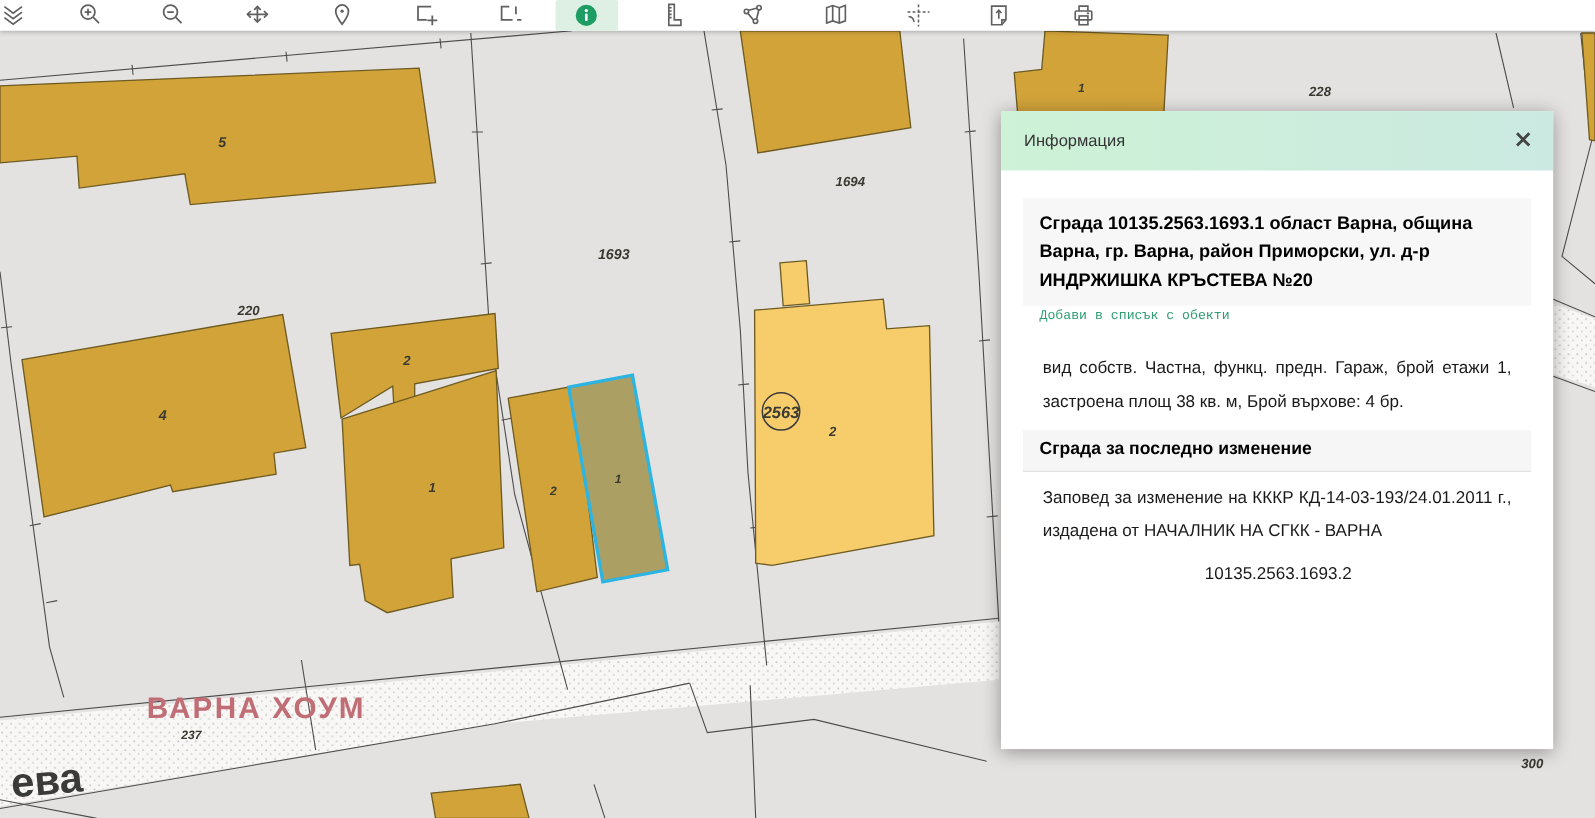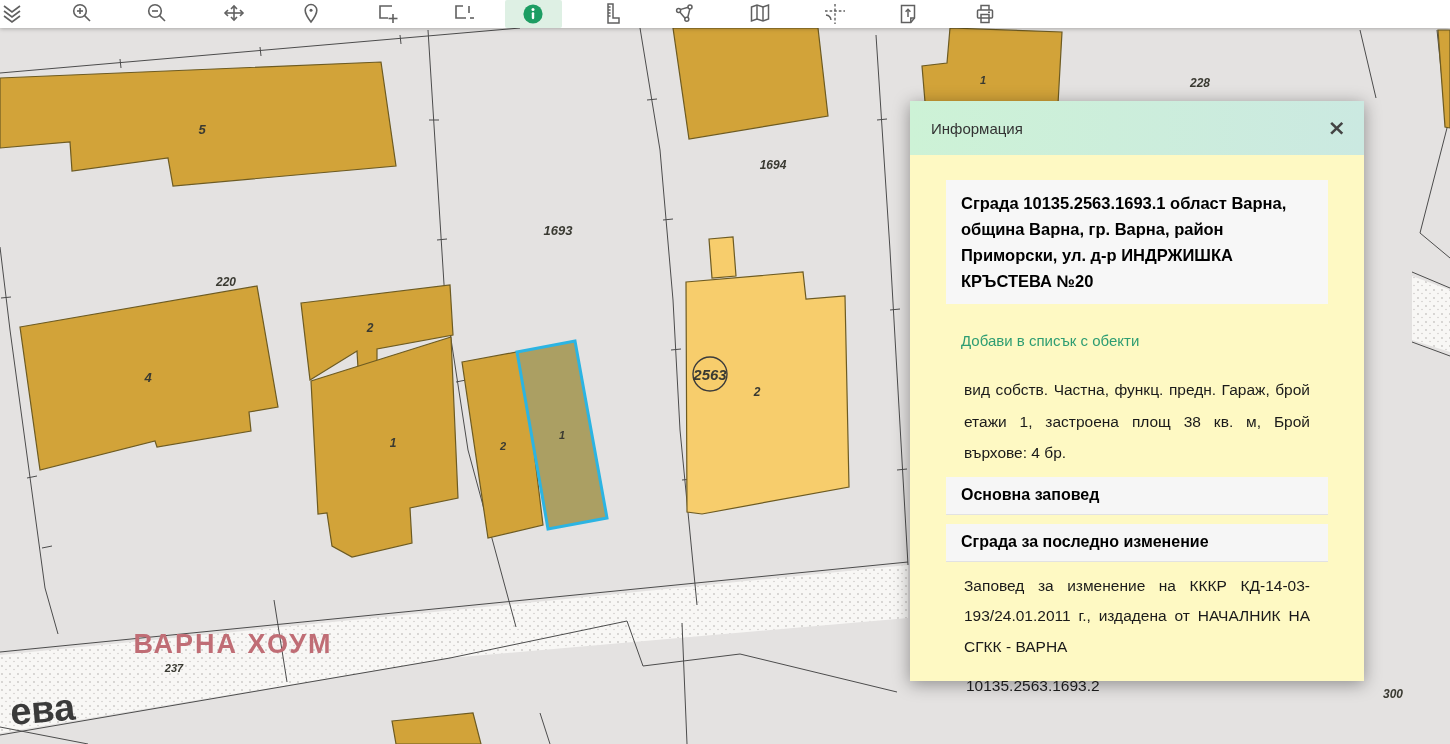--- a/index.html
+++ b/index.html
@@ -20,49 +20,49 @@
   }
   .tool svg{display:block;}
   .tool-active-bg{
     position:absolute;left:505px;top:0;width:57px;height:28px;
     background:#def0e4;border-radius:2px;
   }
   
   .map{position:absolute;top:28px;left:0;width:1450px;height:716px;}
   
   .panel{
-    position:absolute;left:910px;top:101px;width:454px;height:580px;
-    background:#fef9c3;z-index:20;
+    position:absolute;left:910px;top:101px;width:502px;height:580px;
+    background:#ffffff;z-index:20;
     box-shadow:0 3px 16px rgba(0,0,0,.38);
   }
   .panel-header{
     height:54px;display:flex;align-items:center;justify-content:space-between;
     background:linear-gradient(90deg,#cdf2d6 0%,#cbe9e1 100%);
     padding:0 18px 0 21px;box-sizing:border-box;
   }
   .panel-header .ptitle{font-size:15px;color:#333;}
   .panel-close{
     border:none;background:transparent;font-size:22px;line-height:22px;color:#444;
     cursor:pointer;padding:0;font-weight:bold;font-family:"DejaVu Sans", sans-serif;
   }
-  .panel-body{padding:25px 36px 0;box-sizing:border-box;color:#111;}
+  .panel-body{padding:25px 20px 0;box-sizing:border-box;color:#111;}
   .obj-title{
     background:#f7f7f7;padding:10px 15px;font-size:16.5px;font-weight:bold;
     line-height:1.58;color:#000;
   }
   .add-link{
-    display:block;margin:28px 15px 0;color:#2e9d72;font-size:15px;text-decoration:none;cursor:pointer;
+    display:block;margin:2px 15px 0;color:#2e9d72;font-size:12px;text-decoration:none;cursor:pointer;font-family:Liberation Mono, monospace;
   }
   .details{margin:25px 18px 0;font-size:15.5px;line-height:2.02;text-align:justify;color:#1a1a1a;}
   .sec-head{
     margin-top:9px;background:#f6f6f6;border-bottom:1px solid #e2e2e2;
     padding:9px 15px 10px;font-weight:bold;font-size:16px;color:#000;
   }
   .sec-text{margin:9px 18px 6px;font-size:15.5px;line-height:1.95;text-align:justify;color:#1a1a1a;}
-  .sec-text.single{text-align:left;margin-left:20px;}
+  .sec-text.single{text-align:center;margin-left:20px;}
   
   .mlabel{font-family:"Liberation Sans",sans-serif;font-style:italic;font-weight:bold;fill:#3a3a32;}
   .overlayname{font-family:"Liberation Sans",sans-serif;font-weight:bold;fill:#c06d75;letter-spacing:2px;}
   .streetname{font-family:"Liberation Sans",sans-serif;font-weight:bold;fill:#3a3a3a;}
 </style>
 </head>
 <body>
 
 <svg class="map" viewBox="0 28 1450 716" width="1450" height="716" xmlns="http://www.w3.org/2000/svg">
   <defs>
@@ -292,20 +292,19 @@
 <div class="panel">
   <div class="panel-header">
     <span class="ptitle">Информация</span>
     <button class="panel-close">×</button>
   </div>
   <div class="panel-body">
     <div class="obj-title">Сграда 10135.2563.1693.1 област Варна, община Варна, гр. Варна, район Приморски, ул. д-р ИНДРЖИШКА КРЪСТЕВА №20</div>
     <a class="add-link">Добави в списък с обекти</a>
     <p class="details">вид собств. Частна, функц. предн. Гараж, брой етажи 1, застроена площ 38 кв. м, Брой върхове: 4 бр.</p>
 
-    <div class="sec-head">Основна заповед</div>
 
     <div class="sec-head">Сграда за последно изменение</div>
     <p class="sec-text">Заповед за изменение на КККР КД-14-03-193/24.01.2011 г., издадена от НАЧАЛНИК НА СГКК - ВАРНА</p>
 
     <p class="sec-text single">10135.2563.1693.2</p>
   </div>
 </div>
 
 </body></html>

